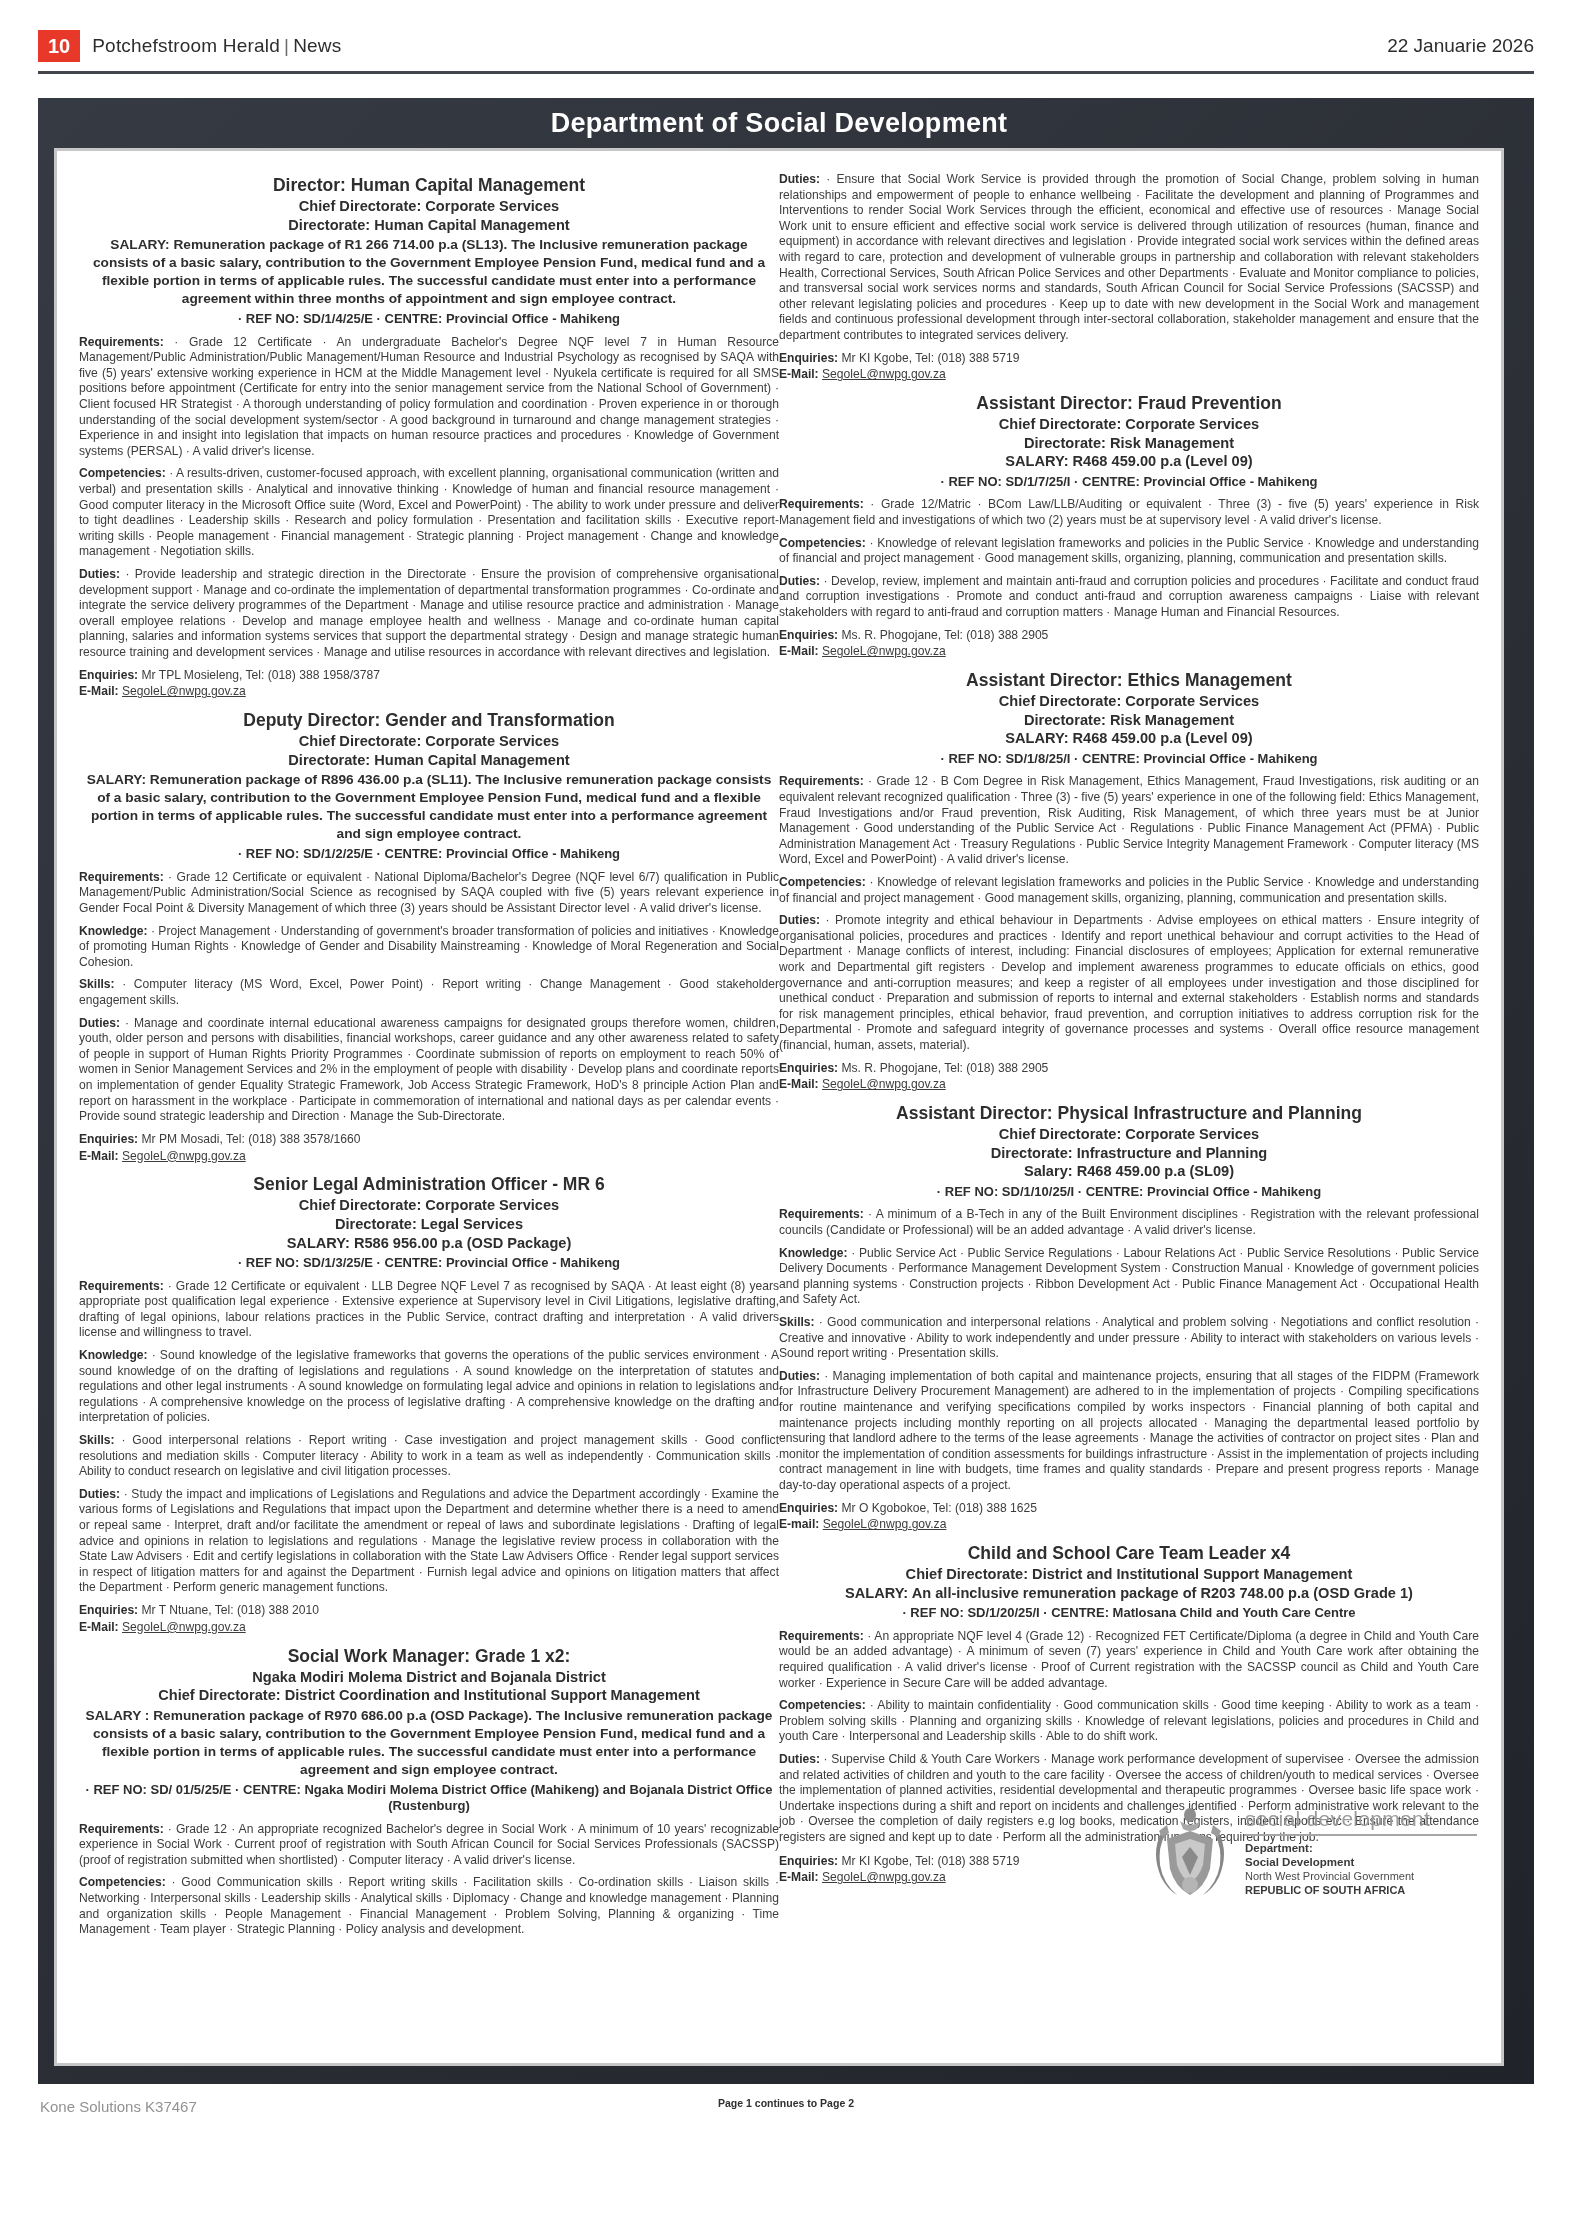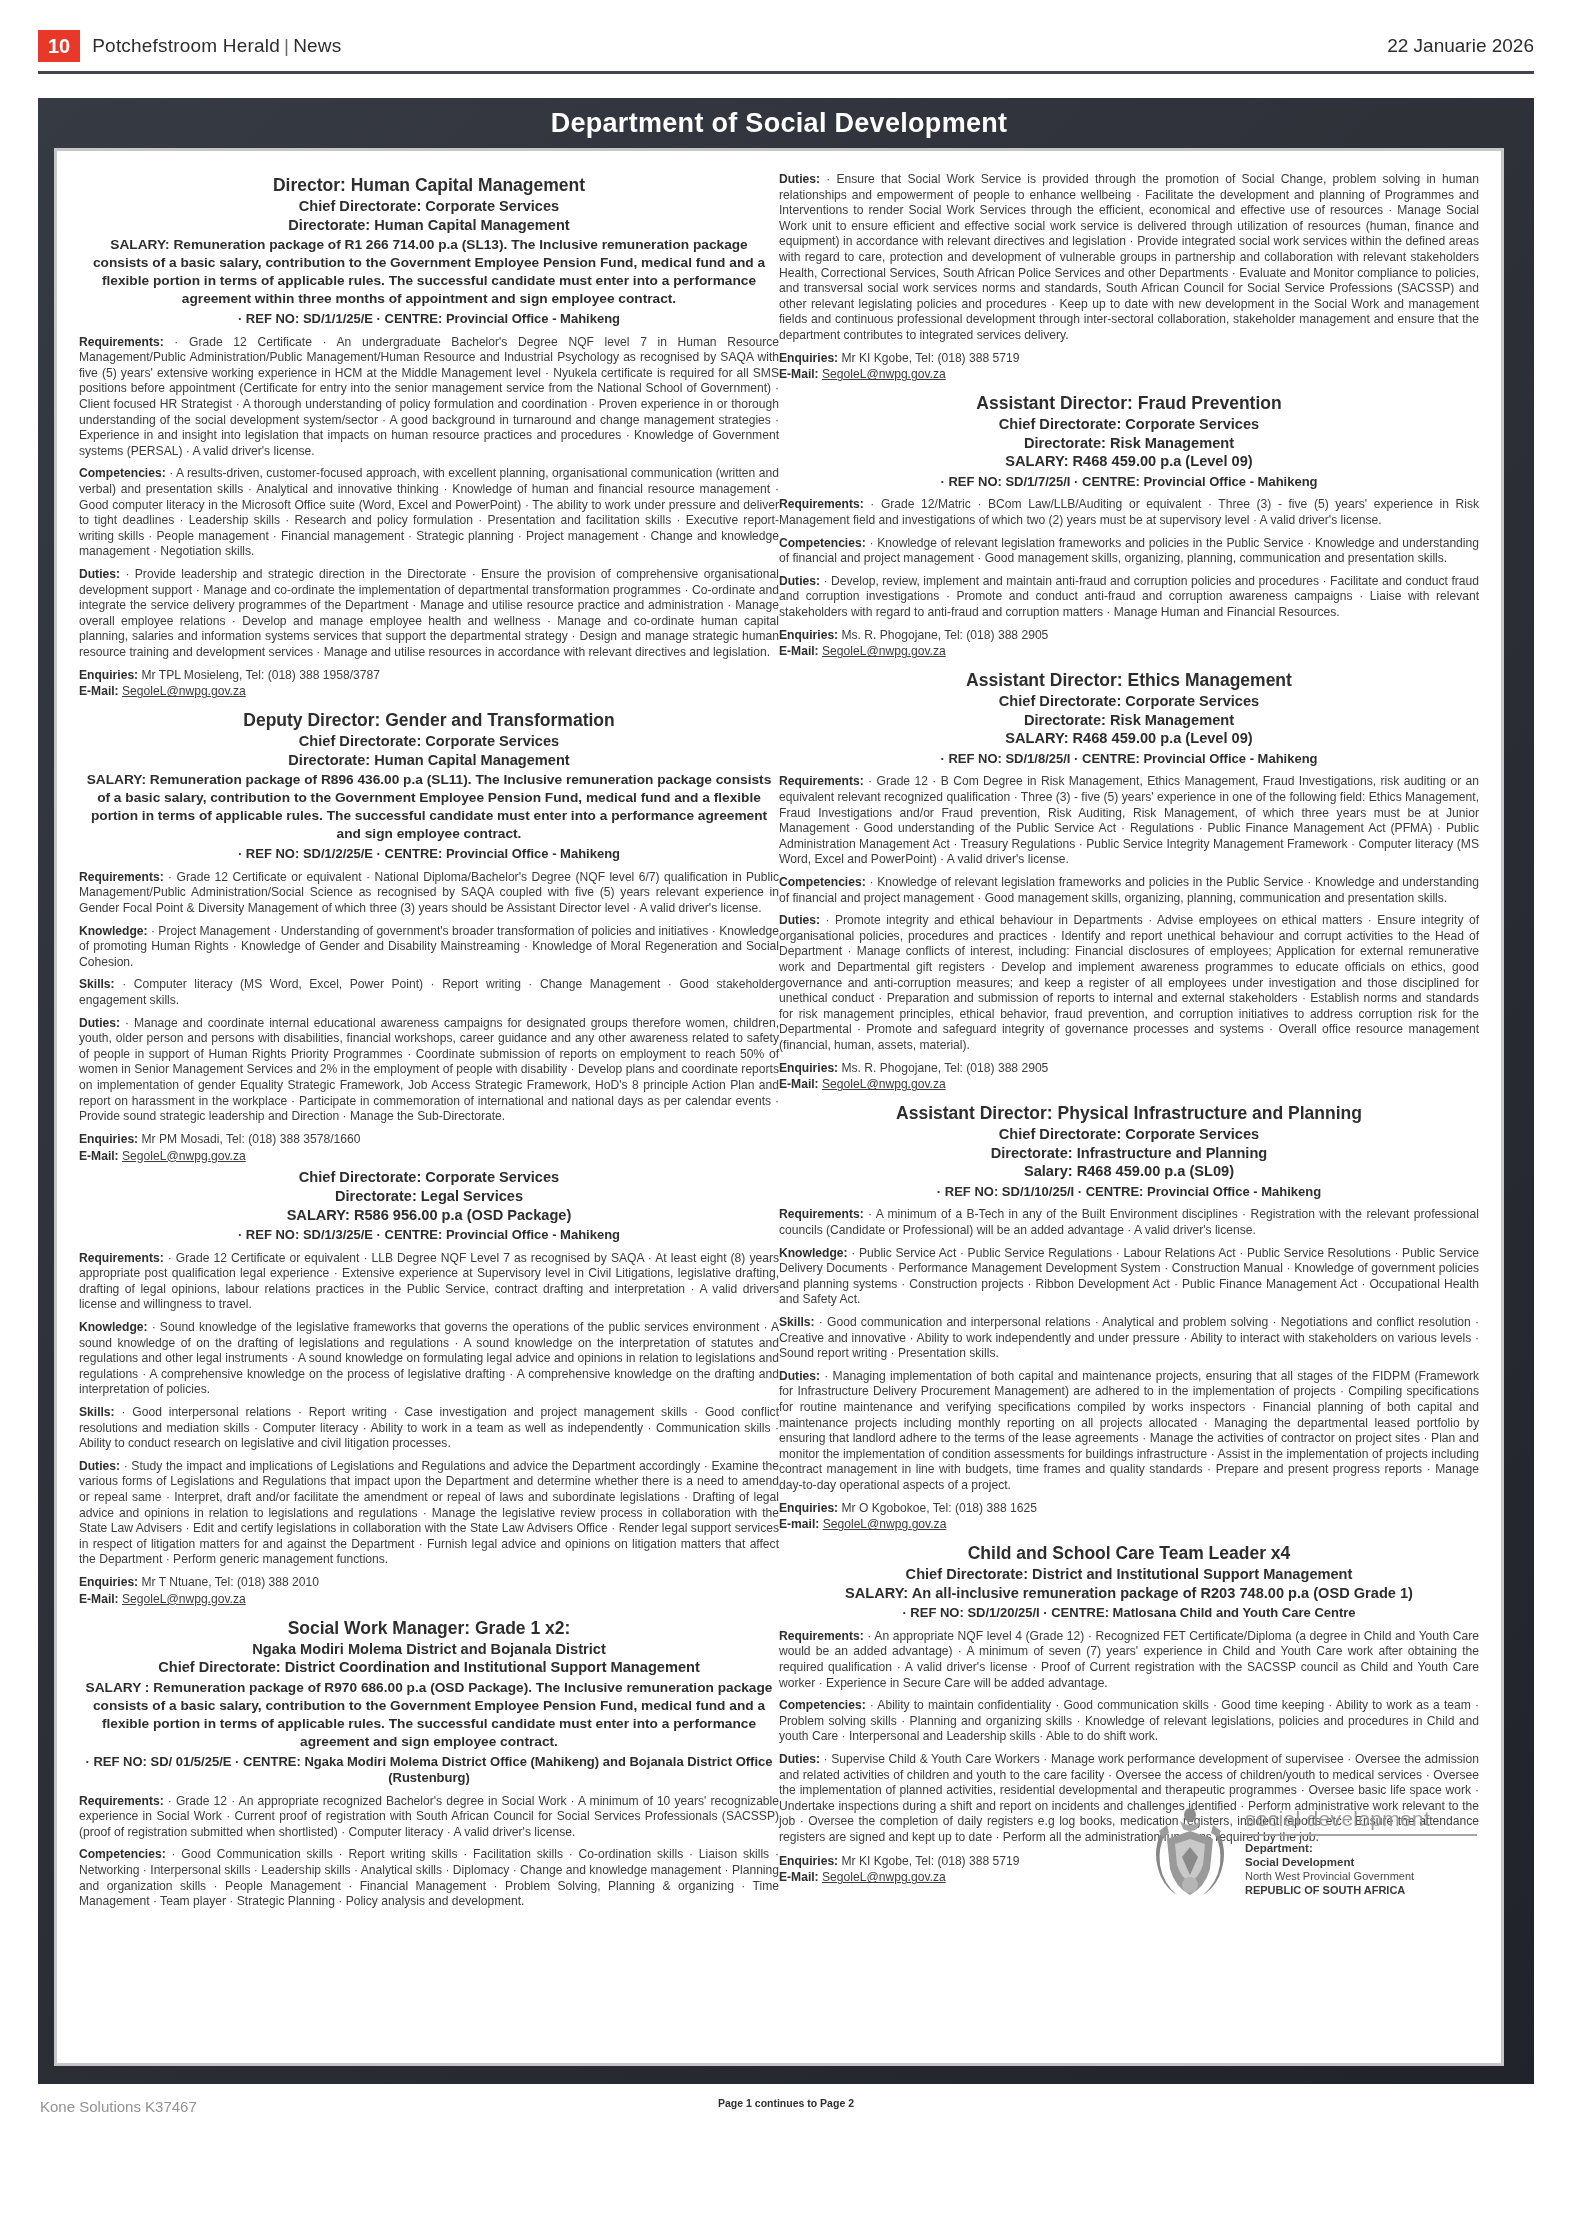--- a/index.html
+++ b/index.html
@@ -75,41 +75,42 @@
 
   <div class="frame">
     <div class="banner">Department of Social Development</div>
     <div class="content">
       <div class="col" id="col-left">
           <div class="job">
             <div class="job-title">Director: Human Capital Management</div>
             <div class="job-subtitle">Chief Directorate: Corporate Services</div>
             <div class="job-subtitle">Directorate: Human Capital Management</div>
             <div class="job-salary">SALARY: Remuneration package of R1 266 714.00 p.a (SL13). The Inclusive remuneration package consists of a basic salary, contribution to the Government Employee Pension Fund, medical fund and a flexible portion in terms of applicable rules. The successful candidate must enter into a performance agreement within three months of appointment and sign employee contract.</div>
-            <div class="job-ref">· REF NO: SD/1/1/25/E · CENTRE: Provincial Office - Mahikeng</div>
+            <div class="job-ref">· REF NO: SD/1/4/25/E · CENTRE: Provincial Office - Mahikeng</div>
             <p class="section"><span class="label">Requirements:</span> · Grade 12 Certificate · An undergraduate Bachelor's Degree NQF level 7 in Human Resource Management/Public Administration/Public Management/Human Resource and Industrial Psychology as recognised by SAQA with five (5) years' extensive working experience in HCM at the Middle Management level · Nyukela certificate is required for all SMS positions before appointment (Certificate for entry into the senior management service from the National School of Government) · Client focused HR Strategist · A thorough understanding of policy formulation and coordination · Proven experience in or thorough understanding of the social development system/sector · A good background in turnaround and change management strategies · Experience in and insight into legislation that impacts on human resource practices and procedures · Knowledge of Government systems (PERSAL) · A valid driver's license.</p>
             <p class="section"><span class="label">Competencies:</span> · A results-driven, customer-focused approach, with excellent planning, organisational communication (written and verbal) and presentation skills · Analytical and innovative thinking · Knowledge of human and financial resource management · Good computer literacy in the Microsoft Office suite (Word, Excel and PowerPoint) · The ability to work under pressure and deliver to tight deadlines · Leadership skills · Research and policy formulation · Presentation and facilitation skills · Executive report-writing skills · People management · Financial management · Strategic planning · Project management · Change and knowledge management · Negotiation skills.</p>
             <p class="section"><span class="label">Duties:</span> · Provide leadership and strategic direction in the Directorate · Ensure the provision of comprehensive organisational development support · Manage and co-ordinate the implementation of departmental transformation programmes · Co-ordinate and integrate the service delivery programmes of the Department · Manage and utilise resource practice and administration · Manage overall employee relations · Develop and manage employee health and wellness · Manage and co-ordinate human capital planning, salaries and information systems services that support the departmental strategy · Design and manage strategic human resource training and development services · Manage and utilise resources in accordance with relevant directives and legislation.</p>
             <p class="contact"><span class="label">Enquiries:</span> Mr TPL Mosieleng, Tel: (018) 388 1958/3787</p>
             <p class="contact"><span class="label">E-Mail:</span> <span class="email-link">SegoleL@nwpg.gov.za</span></p>
           </div>
           <div class="job">
             <div class="job-title">Deputy Director: Gender and Transformation</div>
             <div class="job-subtitle">Chief Directorate: Corporate Services</div>
             <div class="job-subtitle">Directorate: Human Capital Management</div>
             <div class="job-salary">SALARY: Remuneration package of R896 436.00 p.a (SL11). The Inclusive remuneration package consists of a basic salary, contribution to the Government Employee Pension Fund, medical fund and a flexible portion in terms of applicable rules. The successful candidate must enter into a performance agreement and sign employee contract.</div>
             <div class="job-ref">· REF NO: SD/1/2/25/E · CENTRE: Provincial Office - Mahikeng</div>
             <p class="section"><span class="label">Requirements:</span> · Grade 12 Certificate or equivalent · National Diploma/Bachelor's Degree (NQF level 6/7) qualification in Public Management/Public Administration/Social Science as recognised by SAQA coupled with five (5) years relevant experience in Gender Focal Point &amp; Diversity Management of which three (3) years should be Assistant Director level · A valid driver's license.</p>
             <p class="section"><span class="label">Knowledge:</span> · Project Management · Understanding of government's broader transformation of policies and initiatives · Knowledge of promoting Human Rights · Knowledge of Gender and Disability Mainstreaming · Knowledge of Moral Regeneration and Social Cohesion.</p>
             <p class="section"><span class="label">Skills:</span> · Computer literacy (MS Word, Excel, Power Point) · Report writing · Change Management · Good stakeholder engagement skills.</p>
             <p class="section"><span class="label">Duties:</span> · Manage and coordinate internal educational awareness campaigns for designated groups therefore women, children, youth, older person and persons with disabilities, financial workshops, career guidance and any other awareness related to safety of people in support of Human Rights Priority Programmes · Coordinate submission of reports on employment to reach 50% of women in Senior Management Services and 2% in the employment of people with disability · Develop plans and coordinate reports on implementation of gender Equality Strategic Framework, Job Access Strategic Framework, HoD's 8 principle Action Plan and report on harassment in the workplace · Participate in commemoration of international and national days as per calendar events · Provide sound strategic leadership and Direction · Manage the Sub-Directorate.</p>
             <p class="contact"><span class="label">Enquiries:</span> Mr PM Mosadi, Tel: (018) 388 3578/1660</p>
             <p class="contact"><span class="label">E-Mail:</span> <span class="email-link">SegoleL@nwpg.gov.za</span></p>
           </div>
           <div class="job">
+            <div class="job-title">Senior Legal Administration Officer - MR 6</div>
             <div class="job-subtitle">Chief Directorate: Corporate Services</div>
             <div class="job-subtitle">Directorate: Legal Services</div>
             <div class="job-subtitle">SALARY: R586 956.00 p.a (OSD Package)</div>
             <div class="job-ref">· REF NO: SD/1/3/25/E · CENTRE: Provincial Office - Mahikeng</div>
             <p class="section"><span class="label">Requirements:</span> · Grade 12 Certificate or equivalent · LLB Degree NQF Level 7 as recognised by SAQA · At least eight (8) years appropriate post qualification legal experience · Extensive experience at Supervisory level in Civil Litigations, legislative drafting, drafting of legal opinions, labour relations practices in the Public Service, contract drafting and interpretation · A valid drivers license and willingness to travel.</p>
             <p class="section"><span class="label">Knowledge:</span> · Sound knowledge of the legislative frameworks that governs the operations of the public services environment · A sound knowledge of on the drafting of legislations and regulations · A sound knowledge on the interpretation of statutes and regulations and other legal instruments · A sound knowledge on formulating legal advice and opinions in relation to legislations and regulations · A comprehensive knowledge on the process of legislative drafting · A comprehensive knowledge on the drafting and interpretation of policies.</p>
             <p class="section"><span class="label">Skills:</span> · Good interpersonal relations · Report writing · Case investigation and project management skills · Good conflict resolutions and mediation skills · Computer literacy · Ability to work in a team as well as independently · Communication skills · Ability to conduct research on legislative and civil litigation processes.</p>
             <p class="section"><span class="label">Duties:</span> · Study the impact and implications of Legislations and Regulations and advice the Department accordingly · Examine the various forms of Legislations and Regulations that impact upon the Department and determine whether there is a need to amend or repeal same · Interpret, draft and/or facilitate the amendment or repeal of laws and subordinate legislations · Drafting of legal advice and opinions in relation to legislations and regulations · Manage the legislative review process in collaboration with the State Law Advisers · Edit and certify legislations in collaboration with the State Law Advisers Office · Render legal support services in respect of litigation matters for and against the Department · Furnish legal advice and opinions on litigation matters that affect the Department · Perform generic management functions.</p>
             <p class="contact"><span class="label">Enquiries:</span> Mr T Ntuane, Tel: (018) 388 2010</p>
             <p class="contact"><span class="label">E-Mail:</span> <span class="email-link">SegoleL@nwpg.gov.za</span></p>

